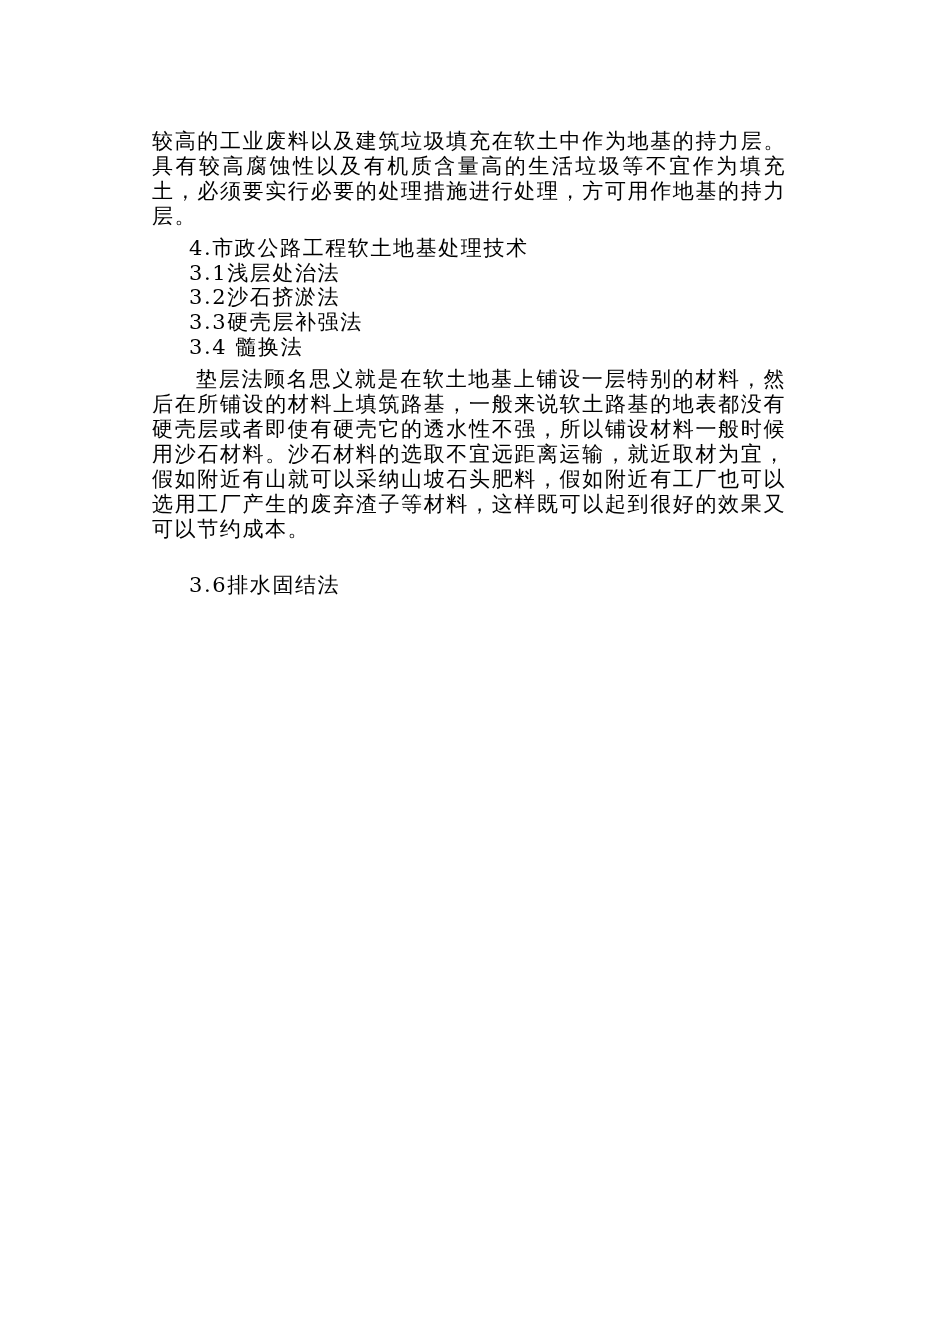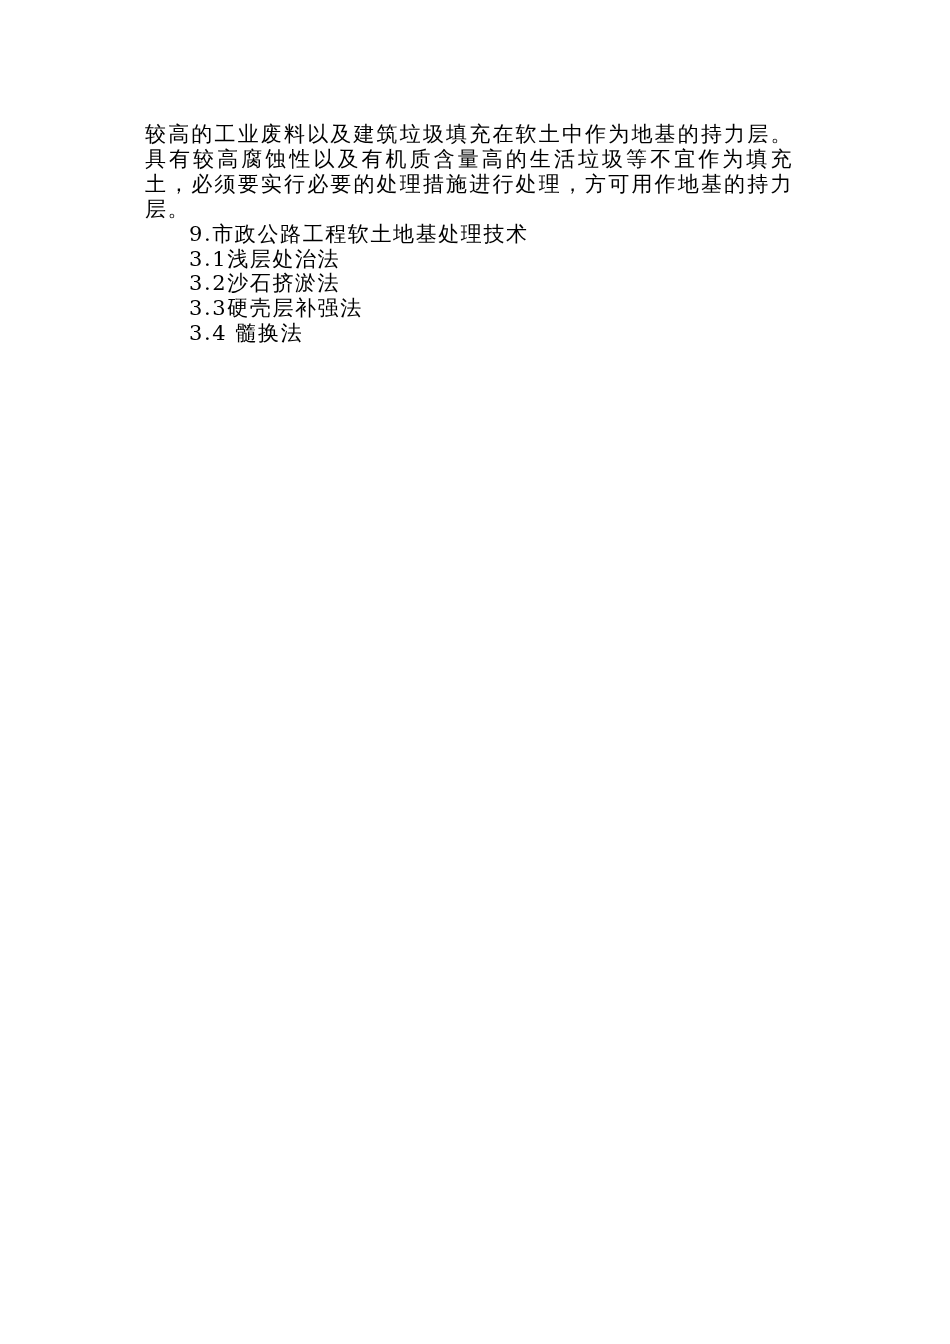--- a/index.html
+++ b/index.html
@@ -8,29 +8,31 @@
     position: absolute;
     left: 145px;
     top: 122px;
     width: 648px;
     font-family: "DejaVu Serif", "Liberation Serif", serif;
     font-size: 21px;
     line-height: 24.9px;
     color: #000000;
     letter-spacing: 1.6px;
   }
-  .p { margin: 0; text-indent: 44px; text-align: justify; }
+  .p { margin: 7px; text-indent: 44px; text-align: justify; }
   .p.noindent { text-indent: 0; }
   .h { margin: 0; padding-left: 44px; }
   .blank { height: 24.9px; }
 </style>
 </head>
 <body>
 
 <div class="page">
   <p class="p noindent">较高的工业废料以及建筑垃圾填充在软土中作为地基的持力层。具有较高腐蚀性以及有机质含量高的生活垃圾等不宜作为填充土，必须要实行必要的处理措施进行处理，方可用作地基的持力层。</p>
-  <p class="h">9.市政公路工程软土地基处理技术</p>
+  <p class="h">4.市政公路工程软土地基处理技术</p>
   <p class="h">3.1浅层处治法</p>
   <p class="h">3.2沙石挤淤法</p>
   <p class="h">3.3硬壳层补强法</p>
   <p class="h">3.4 髓换法</p>
+  <p class="p">垫层法顾名思义就是在软土地基上铺设一层特别的材料，然后在所铺设的材料上填筑路基，一般来说软土路基的地表都没有硬壳层或者即使有硬壳它的透水性不强，所以铺设材料一般时候用沙石材料。沙石材料的选取不宜远距离运输，就近取材为宜，假如附近有山就可以采纳山坡石头肥料，假如附近有工厂也可以选用工厂产生的废弃渣子等材料，这样既可以起到很好的效果又可以节约成本。</p>
   <div class="blank"></div>
+  <p class="h">3.6排水固结法</p>
 </div>
 
 </body></html>

